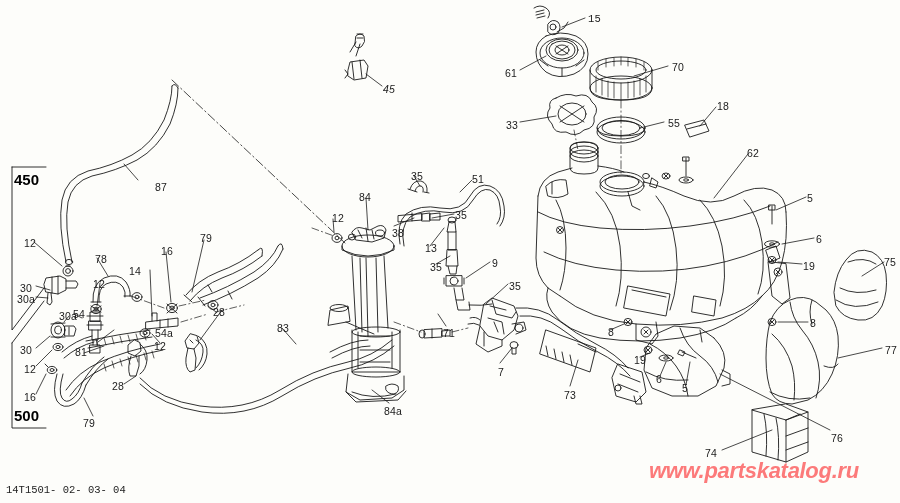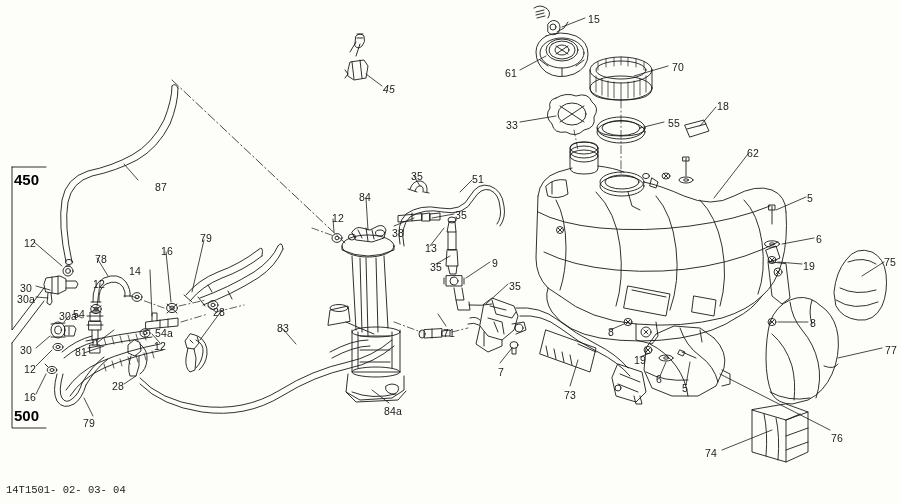--- a/index.html
+++ b/index.html
@@ -619,21 +619,21 @@
         <path d="M882 348 L838 358"></path>
         <path d="M830 430 L720 374"></path>
         <path d="M722 450 L772 430"></path>
       </g>
     </g>
   </svg>
 
   <div class="grp" style="left:14px;top:172px;">450</div>
   <div class="grp" style="left:14px;top:408px;">500</div>
 
-  <div class="lbl" style="left:588px;top:14px;">15</div>
+  <div class="lbl" style="left:588px;top:14px;font-family:Liberation Mono, monospace;">15</div>
   <div class="lbl" style="left:383px;top:84px;font-style:italic;">45</div>
   <div class="lbl" style="left:505px;top:68px;">61</div>
   <div class="lbl" style="left:672px;top:62px;">70</div>
   <div class="lbl" style="left:506px;top:120px;">33</div>
   <div class="lbl" style="left:668px;top:118px;">55</div>
   <div class="lbl" style="left:717px;top:101px;">18</div>
   <div class="lbl" style="left:747px;top:148px;">62</div>
   <div class="lbl" style="left:155px;top:182px;">87</div>
   <div class="lbl" style="left:411px;top:171px;">35</div>
   <div class="lbl" style="left:472px;top:174px;">51</div>
@@ -676,14 +676,15 @@
   <div class="lbl" style="left:885px;top:345px;">77</div>
   <div class="lbl" style="left:831px;top:433px;">76</div>
   <div class="lbl" style="left:564px;top:390px;">73</div>
   <div class="lbl" style="left:24px;top:392px;">16</div>
   <div class="lbl" style="left:112px;top:381px;">28</div>
   <div class="lbl" style="left:83px;top:418px;">79</div>
   <div class="lbl" style="left:384px;top:406px;">84a</div>
   <div class="lbl" style="left:705px;top:448px;">74</div>
 
   <div id="footer">14T1501- 02- 03- 04</div>
+  <div id="watermark">www.partskatalog.ru</div>
 
 </div>
 
 </body></html>

